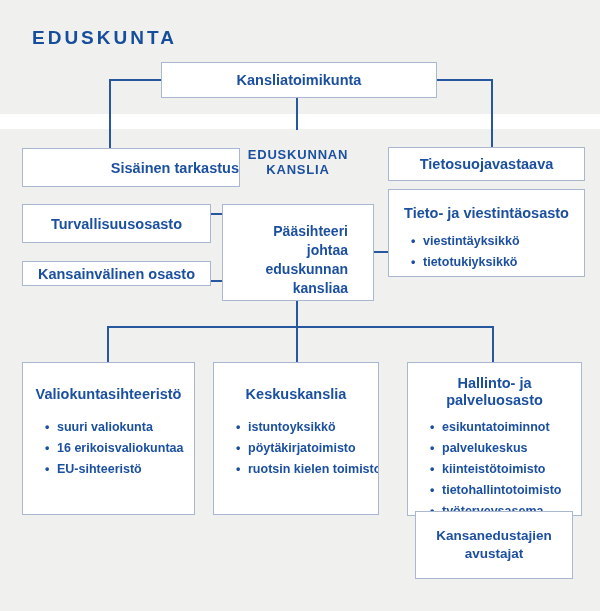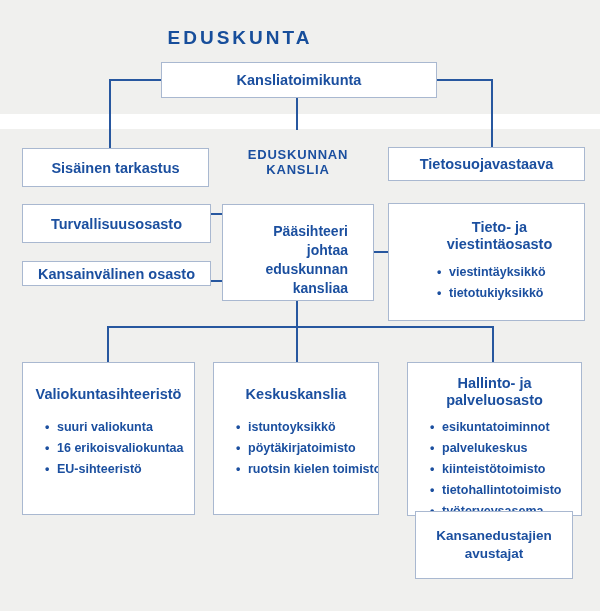--- a/index.html
+++ b/index.html
@@ -5,21 +5,21 @@
   html,body { margin:0; padding:0; background:#fff; }
   .canvas {
     position:relative; width:600px; height:611px;
     background:#f0f0ee; overflow:hidden;
     font-family:"Liberation Sans","DejaVu Sans",sans-serif;
     font-weight:bold; color:#1b4f9f;
   }
   .band { position:absolute; left:0; top:114px; width:600px; height:15px; background:#ffffff; }
   .page-title {
     position:absolute; left:0; top:27px; width:480px;
-    text-align:center; font-size:19px; letter-spacing:3px; color:#174e9b;
+    font-size:19px; letter-spacing:3px; color:#174e9b;padding-left:32px;
   }
   .subtitle {
     position:absolute; left:222px; top:147px; width:152px;
     text-align:center; font-size:13px; line-height:15px; letter-spacing:0.8px;
   }
   .box {
     position:absolute; background:#ffffff;
     border:1px solid #a9b8d0; box-sizing:border-box; overflow:hidden;
   }
   .label-box { display:flex; align-items:center; justify-content:center; text-align:center; font-size:14.5px; }
@@ -60,39 +60,39 @@
 
   <div class="box label-box" style="left:161px; top:62px; width:276px; height:36px;text-align:right;">
     <span>Kansliatoimikunta</span>
   </div>
 
   <div class="subtitle">
     <div>EDUSKUNNAN</div>
     <div>KANSLIA</div>
   </div>
 
-  <div class="box label-box" style="left:22px; top:148px; width:187px; height:39px;">
+  <div class="box label-box" style="left:22px; top:148px; width:218px; height:39px;justify-content:flex-end;">
     <span>Sisäinen tarkastus</span>
   </div>
   <div class="box label-box" style="left:22px; top:204px; width:189px; height:39px;">
     <span>Turvallisuusosasto</span>
   </div>
   <div class="box label-box" style="left:22px; top:261px; width:189px; height:25px;">
     <span>Kansainvälinen osasto</span>
   </div>
 
   <div class="box label-box" style="left:222px; top:204px; width:152px; height:97px; padding-top:14px;">
     <div class="wrap-100">Pääsihteeri johtaa eduskunnan kansliaa</div>
   </div>
 
   <div class="box label-box" style="left:388px; top:147px; width:197px; height:34px;">
     <span>Tietosuojavastaava</span>
   </div>
 
-  <div class="box" style="left:388px; top:203px; width:197px; height:118px;padding-left:26px;">
+  <div class="box" style="left:388px; top:189px; width:197px; height:88px;">
     <div class="dept-head-sm">
       <div class="dept-title">Tieto- ja viestintäosasto</div>
     </div>
     <ul class="items items-sm">
       <li>viestintäyksikkö</li>
       <li>tietotukiyksikkö</li>
     </ul>
   </div>
 
   <div class="box" style="left:22px; top:362px; width:173px; height:153px;">

